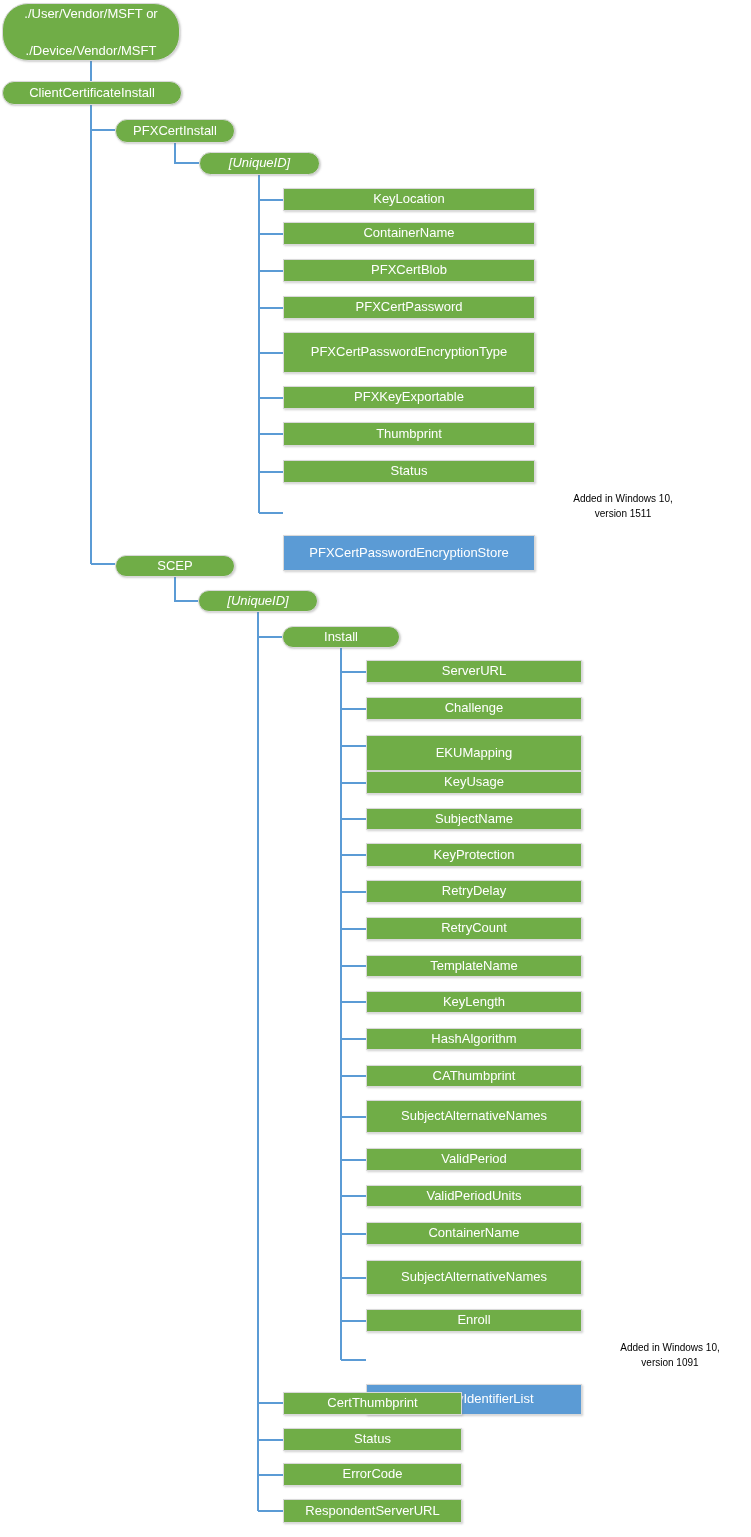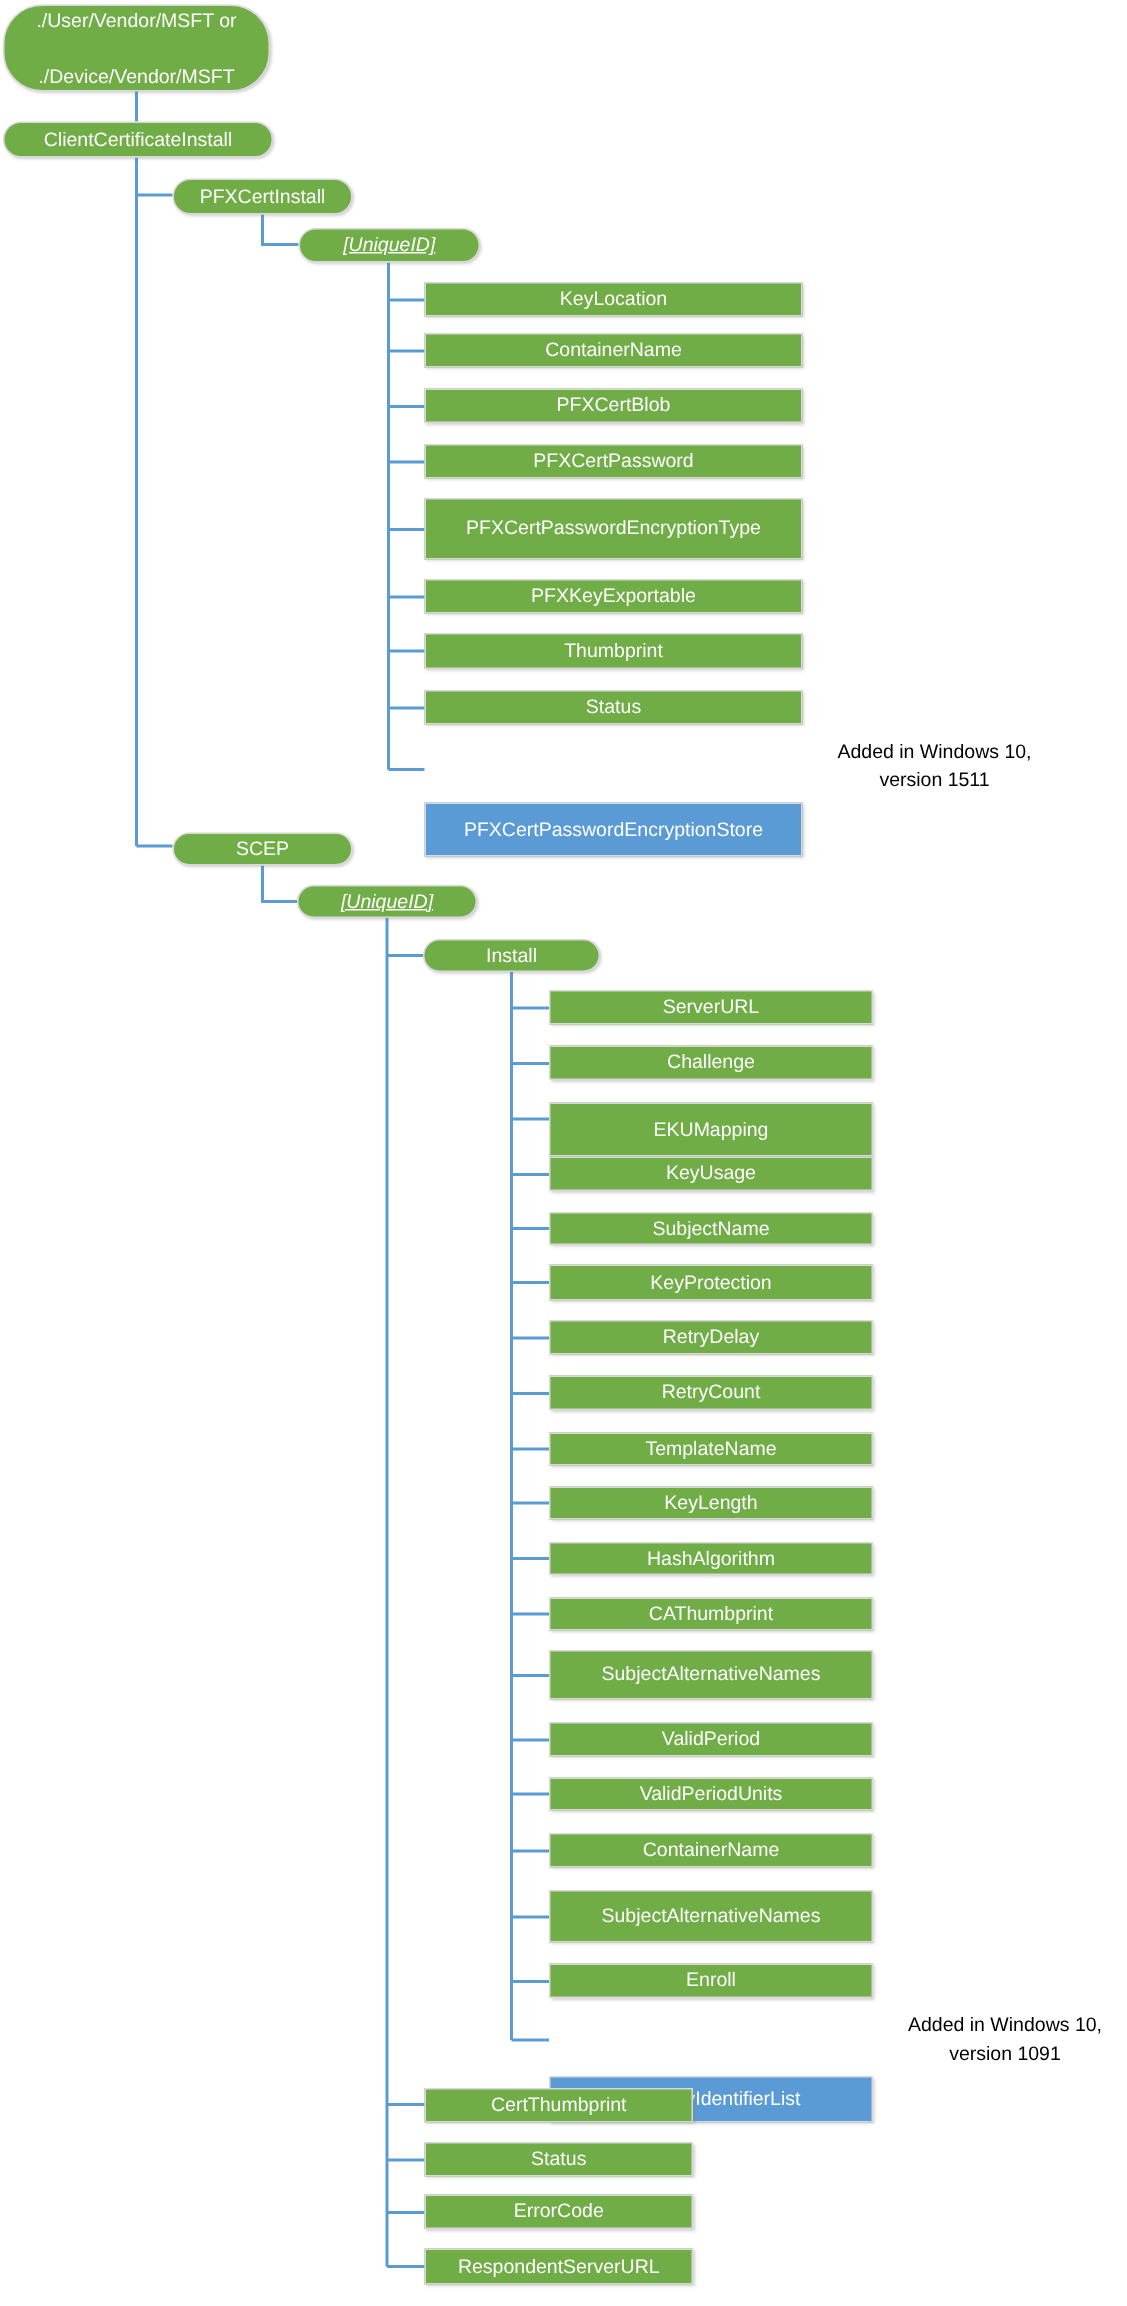--- a/index.html
+++ b/index.html
@@ -31,25 +31,25 @@
   }
   .pill{border-radius:12px;}
   .rootnode{
     border-radius:26px;
     flex-direction:column;
     line-height:1.5;
     white-space:normal;
     justify-content:space-between;
   }
   .blue{background:var(--blue);margin-top:40px;}
-  .italic{font-style:italic;text-decoration:underline;}
+  .italic{font-style:italic;}
   .annotation{
     position:absolute;
     color:#000000;
-    font-size:13px;
+    font-size:10px;
     line-height:1.45;
     text-align:center;
   }
   .annotation span{display:block;}
 </style>
 </head>
 <body>
 
 <div class="canvas">
 

